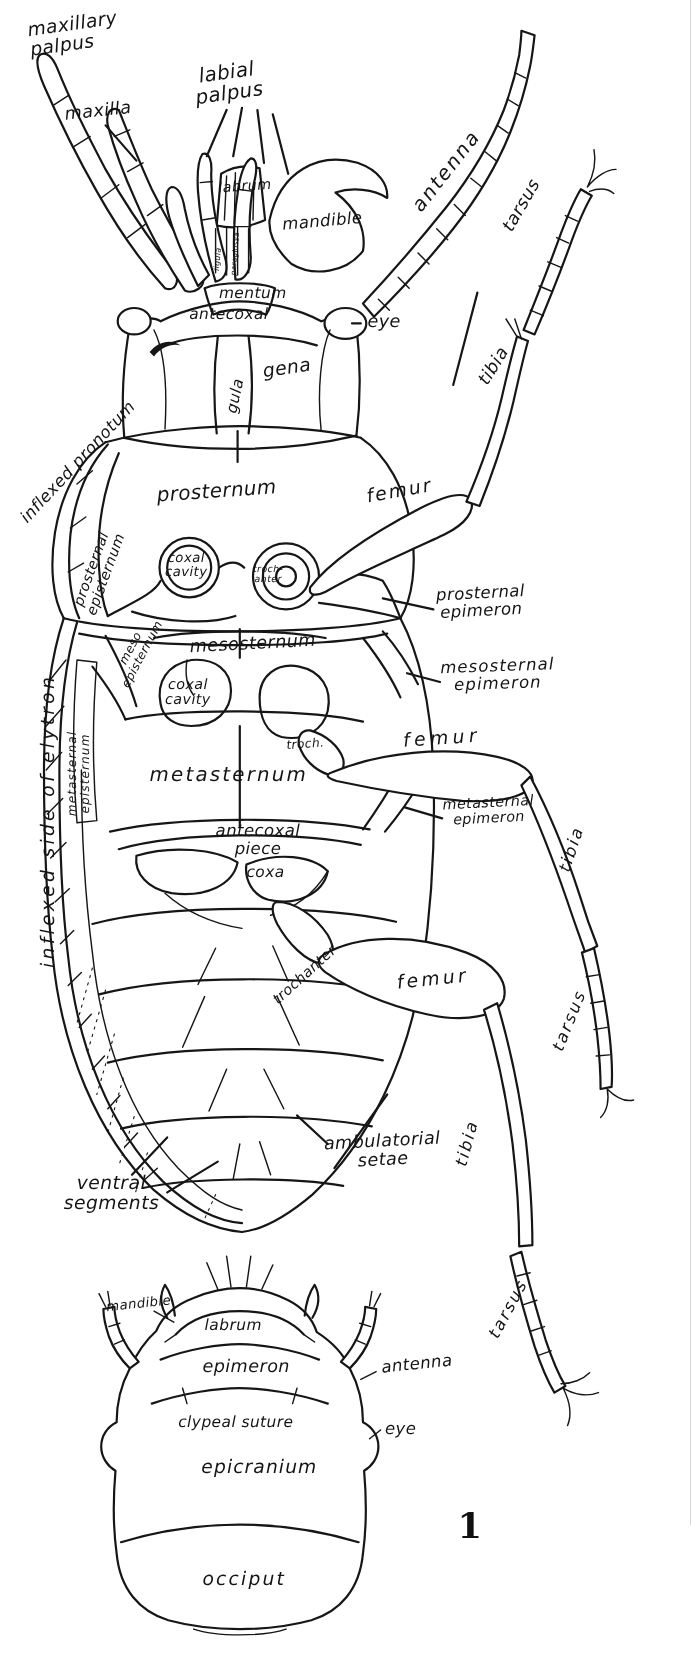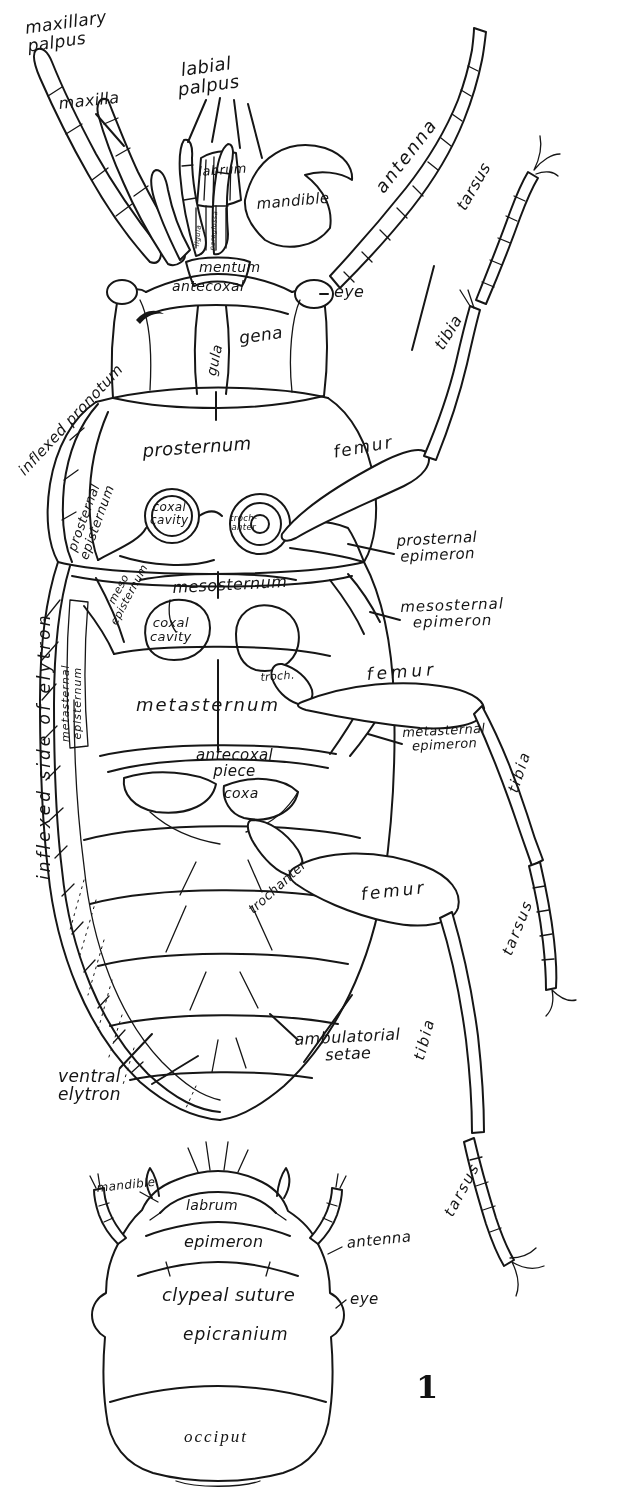--- a/index.html
+++ b/index.html
@@ -248,28 +248,28 @@
 <span class="lbl ctr" style="left:196px;top:748px;font-size:15px;">antecoxal
 piece</span>
 <span class="lbl" style="left:224px;top:786px;font-size:14px;">coxa</span>
 <span class="lbl" style="left:506px;top:790px;font-size:15px;letter-spacing:2px;transform:rotate(-72deg);">tibia</span>
 <span class="lbl" style="left:246px;top:906px;font-size:13px;transform:rotate(-42deg);">trochanter</span>
 <span class="lbl" style="left:360px;top:886px;font-size:17px;letter-spacing:3px;transform:rotate(-6deg);">femur</span>
 <span class="lbl" style="left:500px;top:952px;font-size:15px;letter-spacing:2px;transform:rotate(-68deg);">tarsus</span>
 <span class="lbl ctr" style="left:294px;top:1032px;font-size:16px;transform:rotate(-3deg);">ambulatorial
 setae</span>
 <span class="lbl ctr" style="left:58px;top:1068px;font-size:17px;">ventral
-elytron</span>
+segments</span>
 <span class="lbl" style="left:412px;top:1058px;font-size:15px;letter-spacing:2px;transform:rotate(-75deg);">tibia</span>
 <span class="lbl" style="left:442px;top:1212px;font-size:15px;letter-spacing:2px;transform:rotate(-62deg);">tarsus</span>
 
 <span class="lbl" style="left:96px;top:1182px;font-size:12px;transform:rotate(-6deg);">mandible</span>
 <span class="lbl" style="left:186px;top:1198px;font-size:14px;">labrum</span>
 <span class="lbl" style="left:184px;top:1234px;font-size:16px;">epimeron</span>
 <span class="lbl" style="left:346px;top:1236px;font-size:15px;transform:rotate(-6deg);">antenna</span>
-<span class="lbl" style="left:162px;top:1286px;font-size:18px;">clypeal suture</span>
+<span class="lbl" style="left:162px;top:1286px;font-size:14px;">clypeal suture</span>
 <span class="lbl" style="left:350px;top:1292px;font-size:15px;">eye</span>
 <span class="lbl" style="left:148px;top:1326px;font-size:17px;letter-spacing:1px;margin-left:35px;">epicranium</span>
-<span class="lbl" style="left:184px;top:1428px;font-size:17px;letter-spacing:2px;font-family:Liberation Serif, serif;">occiput</span>
+<span class="lbl" style="left:184px;top:1428px;font-size:17px;letter-spacing:2px;">occiput</span>
 
 <span class="fig-num" style="left:416px;top:1368px;font-size:32px;">1</span>
 
 </div>
 
 </body></html>

